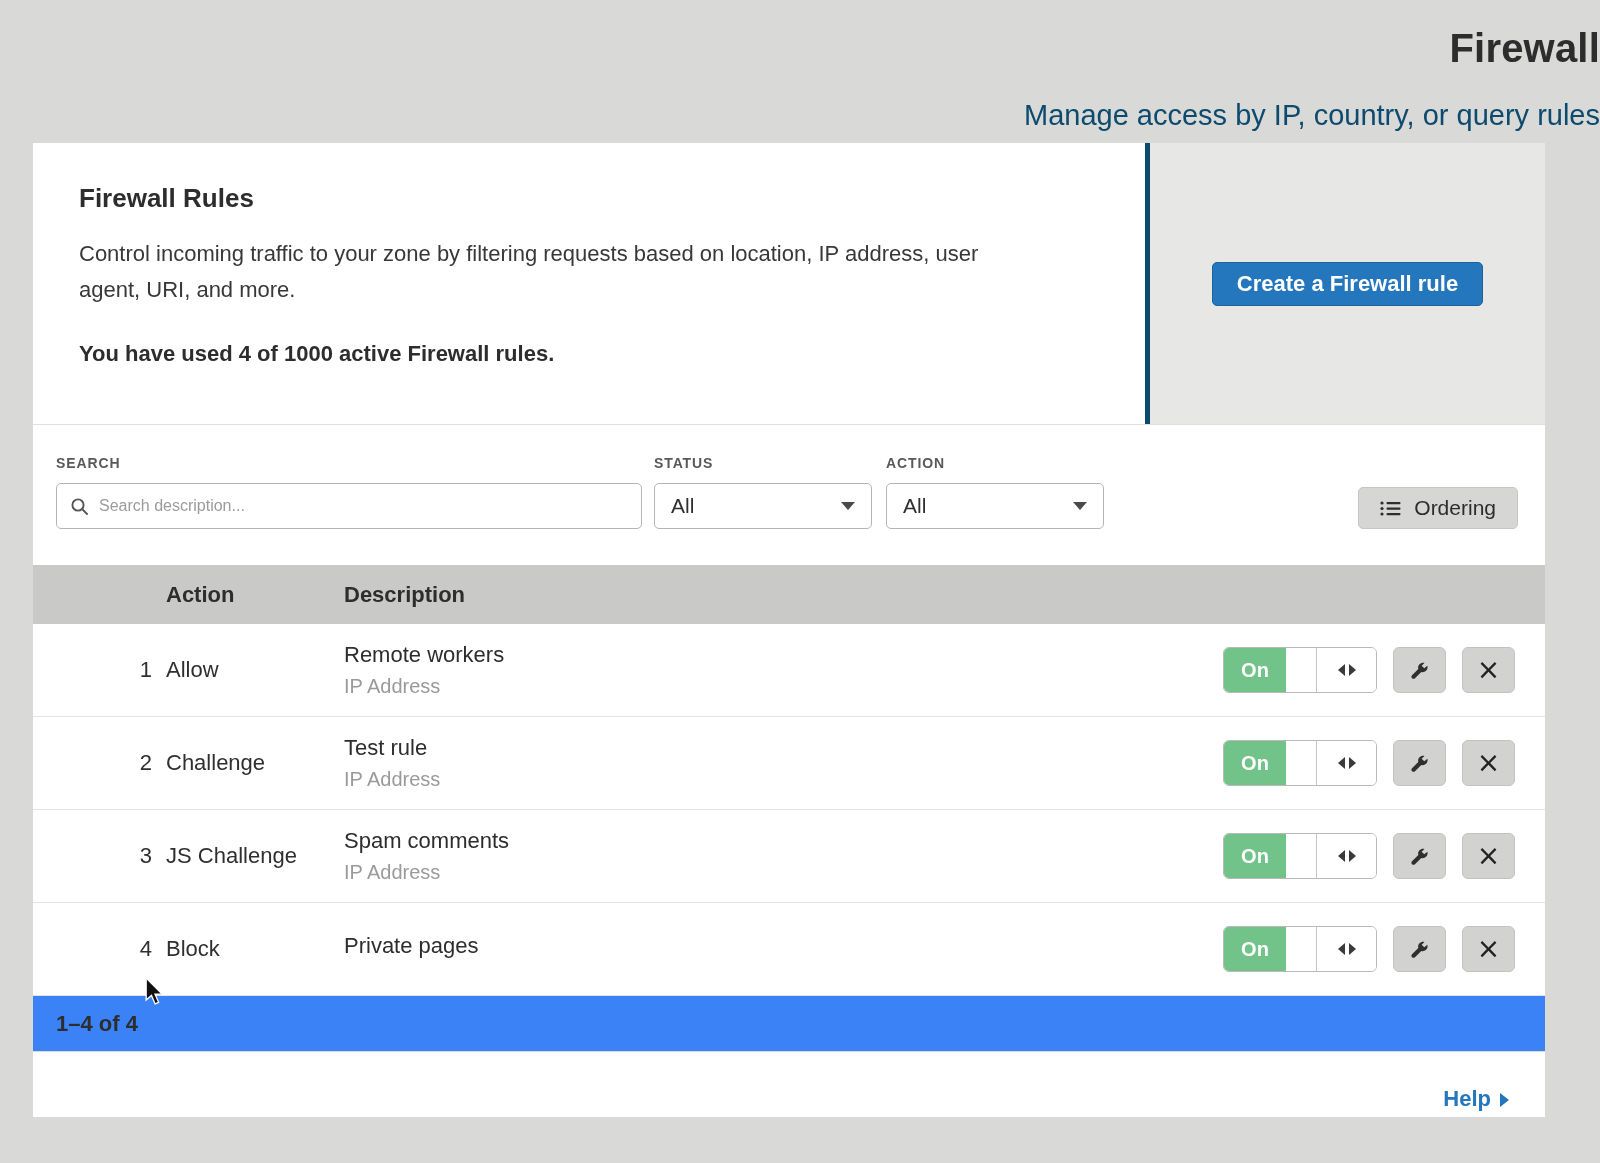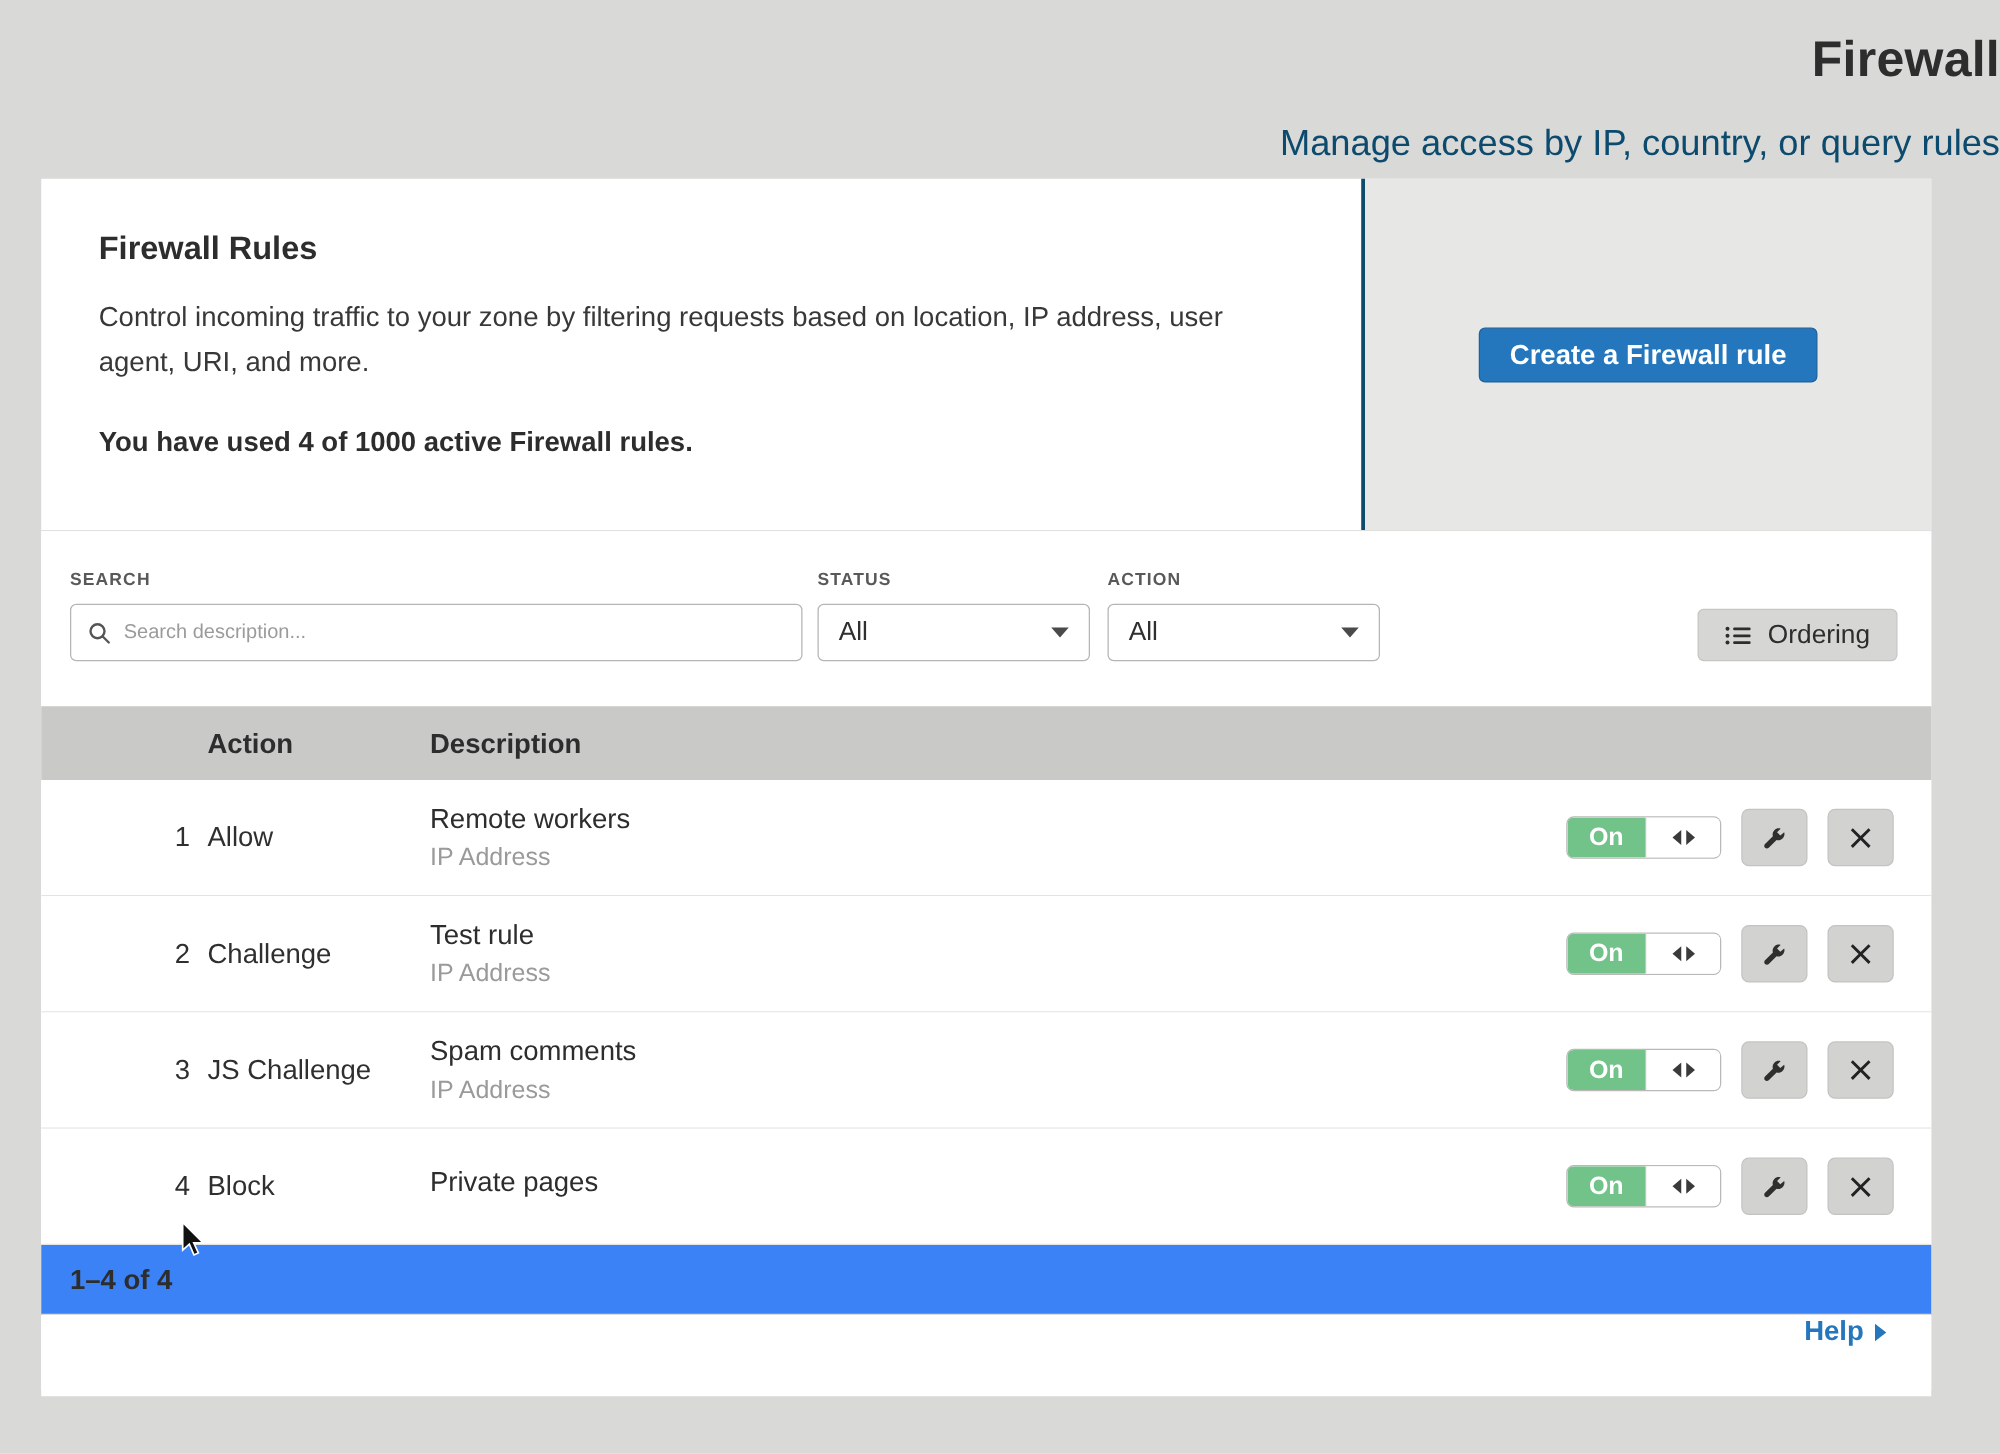--- a/index.html
+++ b/index.html
@@ -23,21 +23,21 @@
     background:#ffffff;
   }
 
   
   .top-section { display:flex; height:282px; border-bottom:1px solid #e0e0de; }
   .top-left { flex:1; padding:40px 40px 0 46px; }
   .card-heading { font-size:26px; font-weight:700; color:#2d2d2d; }
   .card-desc { font-size:22px; line-height:1.62; color:#383838; margin-top:22px; max-width:950px; }
   .card-usage { font-size:22px; font-weight:700; color:#2d2d2d; margin-top:34px; }
   .top-right {
-    width:456px; background:#e7e7e5; border-left:3px solid #0c4a6e;
+    width:400px; background:#e7e7e5; border-left:5px solid #0c4a6e;
     display:flex; align-items:center; justify-content:center;
   }
   .btn-primary {
     background:#2476bd; color:#ffffff; border:1px solid #1d629f; border-radius:5px;
     font-family:"Liberation Sans", sans-serif;
     font-size:22px; font-weight:600; height:44px; padding:0 24px; cursor:pointer;
   }
 
   
   .filters { display:flex; align-items:flex-end; padding:30px 27px 36px 23px; background:#fff; }
@@ -77,21 +77,21 @@
     height:93px; display:grid; grid-template-columns:133px 178px 1fr auto;
     align-items:center; border-bottom:1px solid #e4e4e2; padding-right:30px; background:#fff;
   }
   .cell-num { text-align:right; padding-right:14px; font-size:22px; color:#2f2f2f; }
   .cell-action { font-size:22px; color:#2f2f2f; }
   .cell-desc .desc-title { font-size:22px; color:#2d2d2d; margin-bottom:7px; }
   .cell-desc .desc-sub { font-size:20px; color:#9a9a9a; }
   .cell-controls { display:flex; align-items:center; gap:16px; }
 
   .toggle {
-    display:flex; height:34px; border:1px solid #b9b9b7; border-radius:6px; overflow:hidden; cursor:pointer;
+    display:flex; height:46px; border:1px solid #b9b9b7; border-radius:6px; overflow:hidden; cursor:pointer;gap:30px;
   }
   .toggle-on {
     width:62px; background:#72c389; color:#ffffff; font-size:20px; font-weight:600;
     display:flex; align-items:center; justify-content:center;
   }
   .toggle-knob {
     width:60px; background:#fff; border-left:1px solid #c4c4c2;
     display:flex; align-items:center; justify-content:center; gap:4px;
   }
   .tri-left { width:0; height:0; border-top:6px solid transparent; border-bottom:6px solid transparent; border-right:7px solid #3a3a3a; }
@@ -99,21 +99,21 @@
 
   .icon-btn {
     width:53px; height:46px; background:#d2d2d0; border:1px solid #c3c3c1; border-radius:6px;
     display:flex; align-items:center; justify-content:center; cursor:pointer;
     font-size:28px; color:#222; line-height:1; font-family:"DejaVu Sans", sans-serif;
   }
 
   
   .pagination { height:56px; display:flex; align-items:center; padding-left:23px;
     font-size:22px; font-weight:700; color:#2d2d2d; border-bottom:1px solid #dcdcda; background:#3b82f6; }
-  .card-footer { height:60px; display:flex; align-items:flex-start; justify-content:flex-end; padding-right:36px; background:#fff;padding-left:12px; }
+  .card-footer { height:60px; display:flex; align-items:flex-end; justify-content:flex-end; padding-right:36px; background:#fff;padding-left:12px; }
   .help-link { display:flex; align-items:center; gap:9px; color:#2476bd; font-size:22px; font-weight:600; cursor:pointer; }
   .tri-help { width:0; height:0; border-top:7px solid transparent; border-bottom:7px solid transparent; border-left:9px solid #2476bd; margin-top:2px; }
 
   .mouse-cursor { position:absolute; left:143px; top:978px; pointer-events:none; z-index:10; }
 </style>
 </head>
 <body>
 
 <div class="page-header">
   <div class="page-title">Firewall</div>

